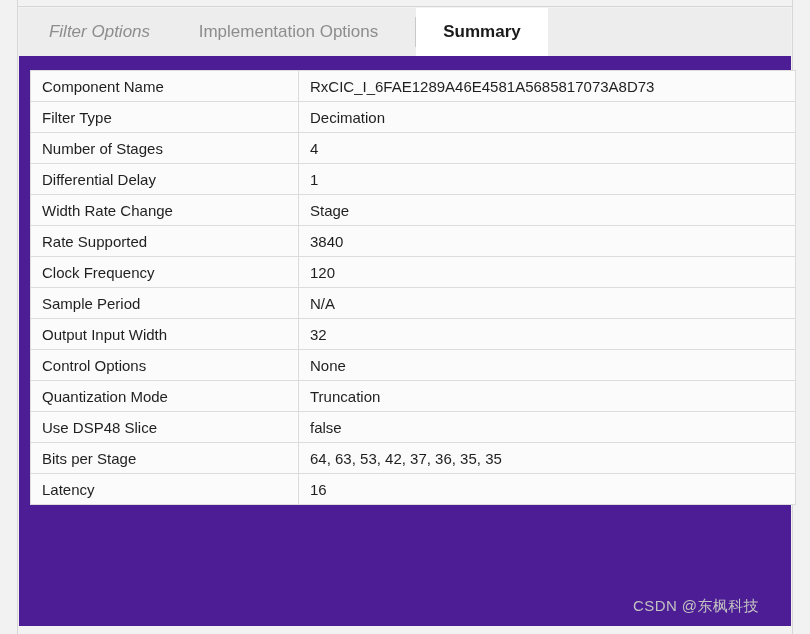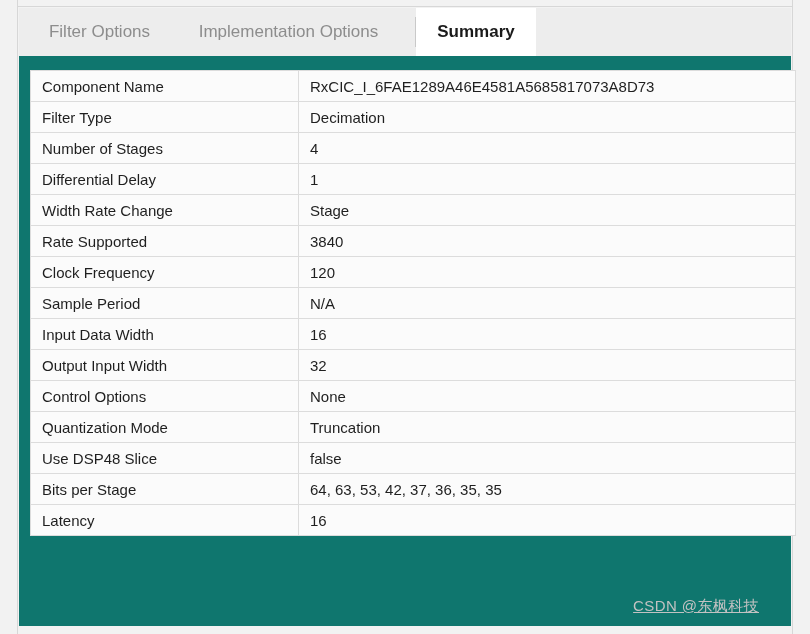--- a/index.html
+++ b/index.html
@@ -80,34 +80,34 @@
     background: #ffffff;
     font-weight: bold;
   }
   .tab-sep {
     position: absolute;
     top: 9px;
     width: 1px;
     height: 30px;
     background: #c9c9c9;
   }
-  #tab-filter-options   { left: 1px;   width: 159px; }
+  #tab-filter-options   { left: 1px;   width: 159px; font-style: italic; }
   #tab-sep-1            { left: 160px; }
   #tab-implementation   { left: 152px; width: 235px; }
   #tab-sep-2            { left: 396px; }
-  #tab-summary          { left: 397px; width: 120px; }
+  #tab-summary          { left: 397px; width: 132px; }
 
   
   #content-pane {
     position: absolute;
     left: 19px;
     top: 56px;
     width: 772px;
     height: 570px;
-    background: #0f766e;
+    background: #4c1d95;
     box-sizing: border-box;
   }
 
   
   #summary-table {
     position: absolute;
     left: 11px;
     top: 14px;
     width: 742px;
     border-collapse: collapse;
@@ -132,21 +132,20 @@
 
   
   #watermark {
     position: absolute;
     right: 32px;
     bottom: 10px;
     font-size: 15px;
     color: #c2c2c2;
     white-space: nowrap;
     letter-spacing: 0.4px;
-    text-decoration: underline;
   }
 </style>
 </head>
 <body>
 
 <div id="app-window">
 
   <div class="gutter-top"></div>
   <div class="gutter-left"></div>
   <div class="gutter-right"></div>
@@ -202,24 +201,20 @@
         </tr>
         <tr>
           <td class="col-label">Clock Frequency</td>
           <td class="col-value">120</td>
         </tr>
         <tr>
           <td class="col-label">Sample Period</td>
           <td class="col-value">N/A</td>
         </tr>
         <tr>
-          <td class="col-label">Input Data Width</td>
-          <td class="col-value">16</td>
-        </tr>
-        <tr>
           <td class="col-label">Output Input Width</td>
           <td class="col-value">32</td>
         </tr>
         <tr>
           <td class="col-label">Control Options</td>
           <td class="col-value">None</td>
         </tr>
         <tr>
           <td class="col-label">Quantization Mode</td>
           <td class="col-value">Truncation</td>

